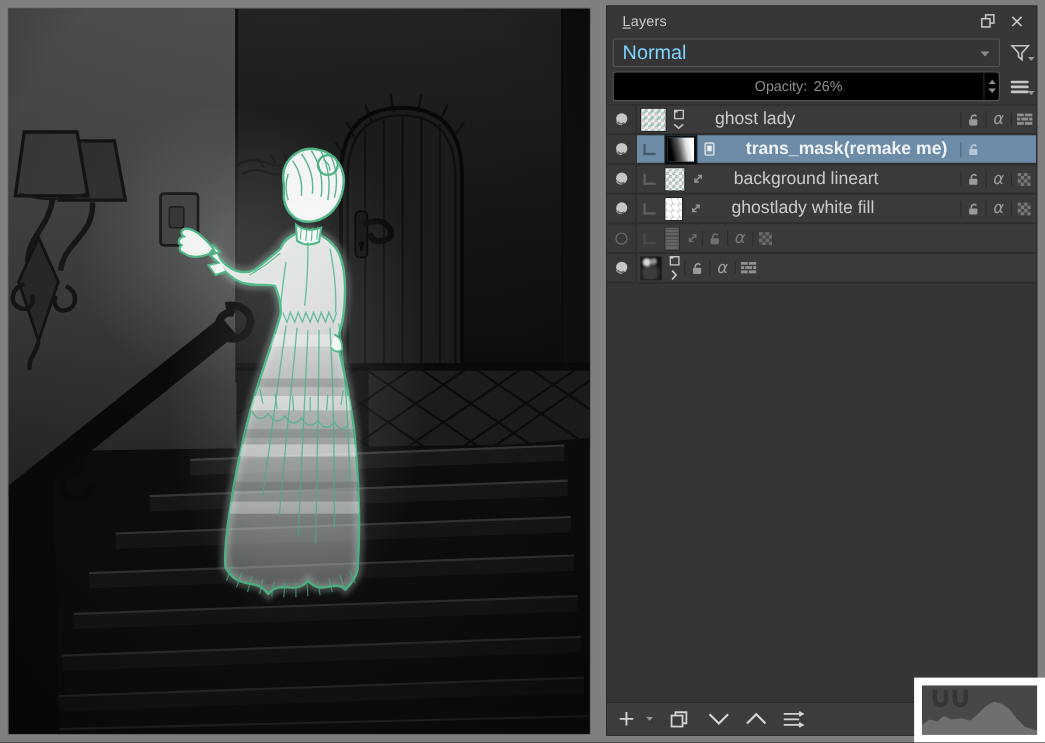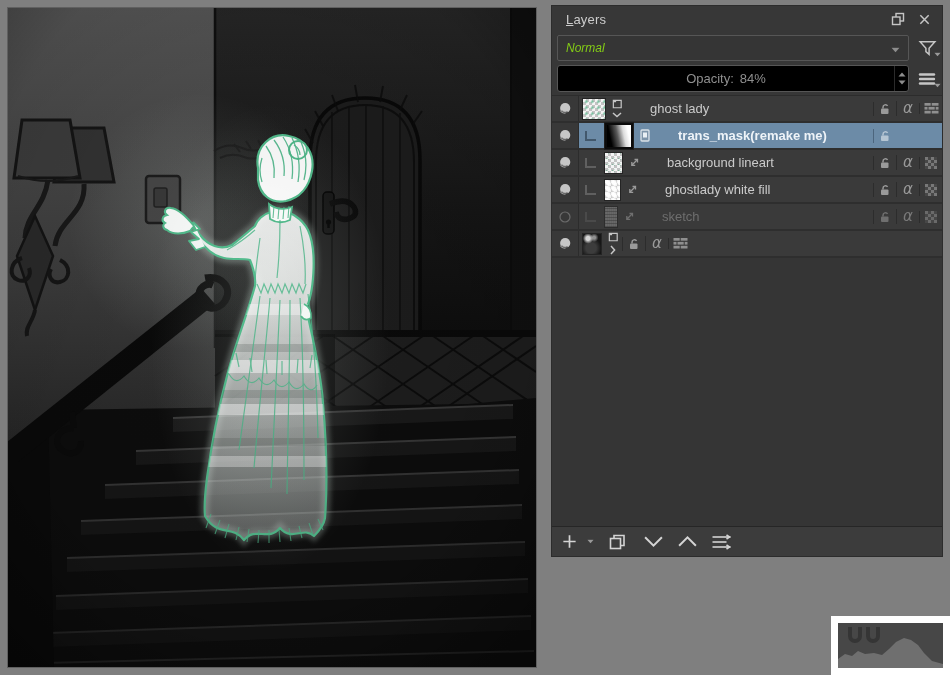--- a/index.html
+++ b/index.html
@@ -6,33 +6,33 @@
   body{width:950px;height:675px;overflow:hidden;background:#7f7f7f;
        font-family:"Liberation Sans","DejaVu Sans",sans-serif;position:relative;}
   #app{position:absolute;inset:0;}
 
   
   .canvas-wrap{position:absolute;left:8px;top:8px;width:528px;height:659px;
                background:#1a1a1a;box-shadow:0 0 0 1px #606060;}
   .canvas-wrap svg{display:block;}
 
   
-  .docker{position:absolute;left:551px;top:5px;width:392px;height:552px;
+  .docker{position:absolute;left:551px;top:5px;width:392px;height:664px;
           background:#373737;border:1px solid #2c2c2c;box-sizing:border-box;
           display:flex;flex-direction:column;color:#c9c9c9;}
   .titlebar{height:26px;display:flex;align-items:center;padding:0 8px 0 14px;flex:none;}
   .title{font-size:13px;color:#cccccc;letter-spacing:.2px;}
   .title u{text-decoration:underline;}
   .titlebar .spacer{flex:1;}
   .tb-btn{width:20px;height:18px;display:flex;align-items:center;justify-content:center;margin-left:6px;cursor:pointer;}
 
   .ctl-row{display:flex;align-items:center;padding:3px 5px 3px 5px;flex:none;}
   .combo{flex:none;width:352px;height:26px;background:#353535;border:1px solid #565656;
          border-radius:2px;display:flex;align-items:center;padding:0 8px;box-sizing:border-box;}
-  .combo .val{flex:1;font-size:12px;color:#84cc16;font-style:italic;}
+  .combo .val{flex:1;font-size:18px;color:#7dd3fc;}
   .opacity{flex:none;width:352px;height:27px;background:#000000;border:1px solid #565656;
            border-radius:3px;display:flex;align-items:stretch;box-sizing:border-box;position:relative;}
   .op-text{flex:1;display:flex;align-items:center;justify-content:center;font-size:13px;color:#8f8f8f;gap:6px;}
   .spin{width:13px;border-left:1px solid #2b2b2b;display:flex;flex-direction:column;
         align-items:center;justify-content:center;gap:3px;cursor:pointer;}
   .side-btn{width:30px;height:26px;margin-left:3px;display:flex;align-items:center;justify-content:center;
             position:relative;cursor:pointer;flex:none;}
   .mini-caret{position:absolute;right:1px;bottom:0;}
 
   
@@ -65,21 +65,21 @@
     linear-gradient(45deg,#cbcbcb 25%,transparent 25%,transparent 75%,#cbcbcb 75%),
     linear-gradient(45deg,#cbcbcb 25%,transparent 25%,transparent 75%,#cbcbcb 75%);}
   .t-sketch{width:12px;background-color:#8e8e8e;background-image:
     repeating-linear-gradient(0deg,rgba(55,55,55,.5) 0 1px,transparent 1px 3px),
     repeating-linear-gradient(90deg,rgba(120,120,120,.5) 0 1px,transparent 1px 2px);}
   .t-bg{width:18px;background-color:#161616;background-image:
     radial-gradient(circle at 28% 22%,#d6d6d6 0 10%,transparent 26%),
     radial-gradient(circle at 62% 18%,#8f8f8f 0 7%,transparent 22%),
     radial-gradient(circle at 45% 70%,#3c3c3c 0 30%,transparent 60%);}
   .badge{flex:none;width:18px;display:flex;flex-direction:column;align-items:center;justify-content:center;margin-left:3px;}
-  .lname{flex:1;min-width:0;padding-left:24px;font-size:13px;color:#cbcbcb;white-space:nowrap;
+  .lname{flex:1;min-width:0;padding-left:24px;font-size:16px;color:#cbcbcb;white-space:nowrap;
          overflow:hidden;text-overflow:ellipsis;}
   .rbody.sel .lname{color:#eef3f8;font-weight:bold;}
   .dimrow .lname{color:#6e6e6e;}
   .rcell{flex:none;width:22px;display:flex;align-items:center;justify-content:center;
          border-left:1px solid #2c2c2c;}
   .rbody.sel .rcell{border-left:1px solid rgba(20,35,50,.45);}
   .alpha{font-size:15px;font-style:italic;color:#9a9a9a;line-height:1;font-family:"DejaVu Sans",sans-serif;}
   .dimrow .alpha{color:#7a7a7a;}
   .ico{color:#9a9a9a;}
   .ico-light{color:#c6c6c6;}
@@ -465,21 +465,21 @@
         <span class="mini-caret" style="color:#9a9a9a"><svg width="7" height="5" viewBox="0 0 8 5">
               <use href="#sym-caret-dn"></use>
             </svg></span>
       </div>
     </div>
 
     <div class="ctl-row" style="padding-top:1px;">
       <div class="opacity">
         <span class="op-text">
           <span>Opacity:</span>
-            <span>84%</span>
+            <span>26%</span>
         </span>
         <span class="spin" style="color:#8d8d8d">
           <svg width="8" height="5" viewBox="0 0 8 5" style="transform:rotate(180deg)">
               <use href="#sym-caret-dn"></use>
             </svg>
           <svg width="8" height="5" viewBox="0 0 8 5">
               <use href="#sym-caret-dn"></use>
             </svg>
         </span>
       </div>
@@ -630,21 +630,20 @@
         <div class="rbody">
           <span class="ind">
               <i></i>
             </span>
           <span class="thumb t-sketch"></span>
           <span class="badge ico">
             <svg width="12" height="12">
                 <use href="#sym-badge-arrow"></use>
               </svg>
           </span>
-          <span class="lname">sketch</span>
           <span class="rcell ico">
               <svg width="14" height="14">
                 <use href="#sym-lock"></use>
               </svg>
             </span>
           <span class="rcell">
               <span class="alpha">α</span>
             </span>
           <span class="rcell" style="color:#6a6a6a">
               <svg width="12" height="12">

